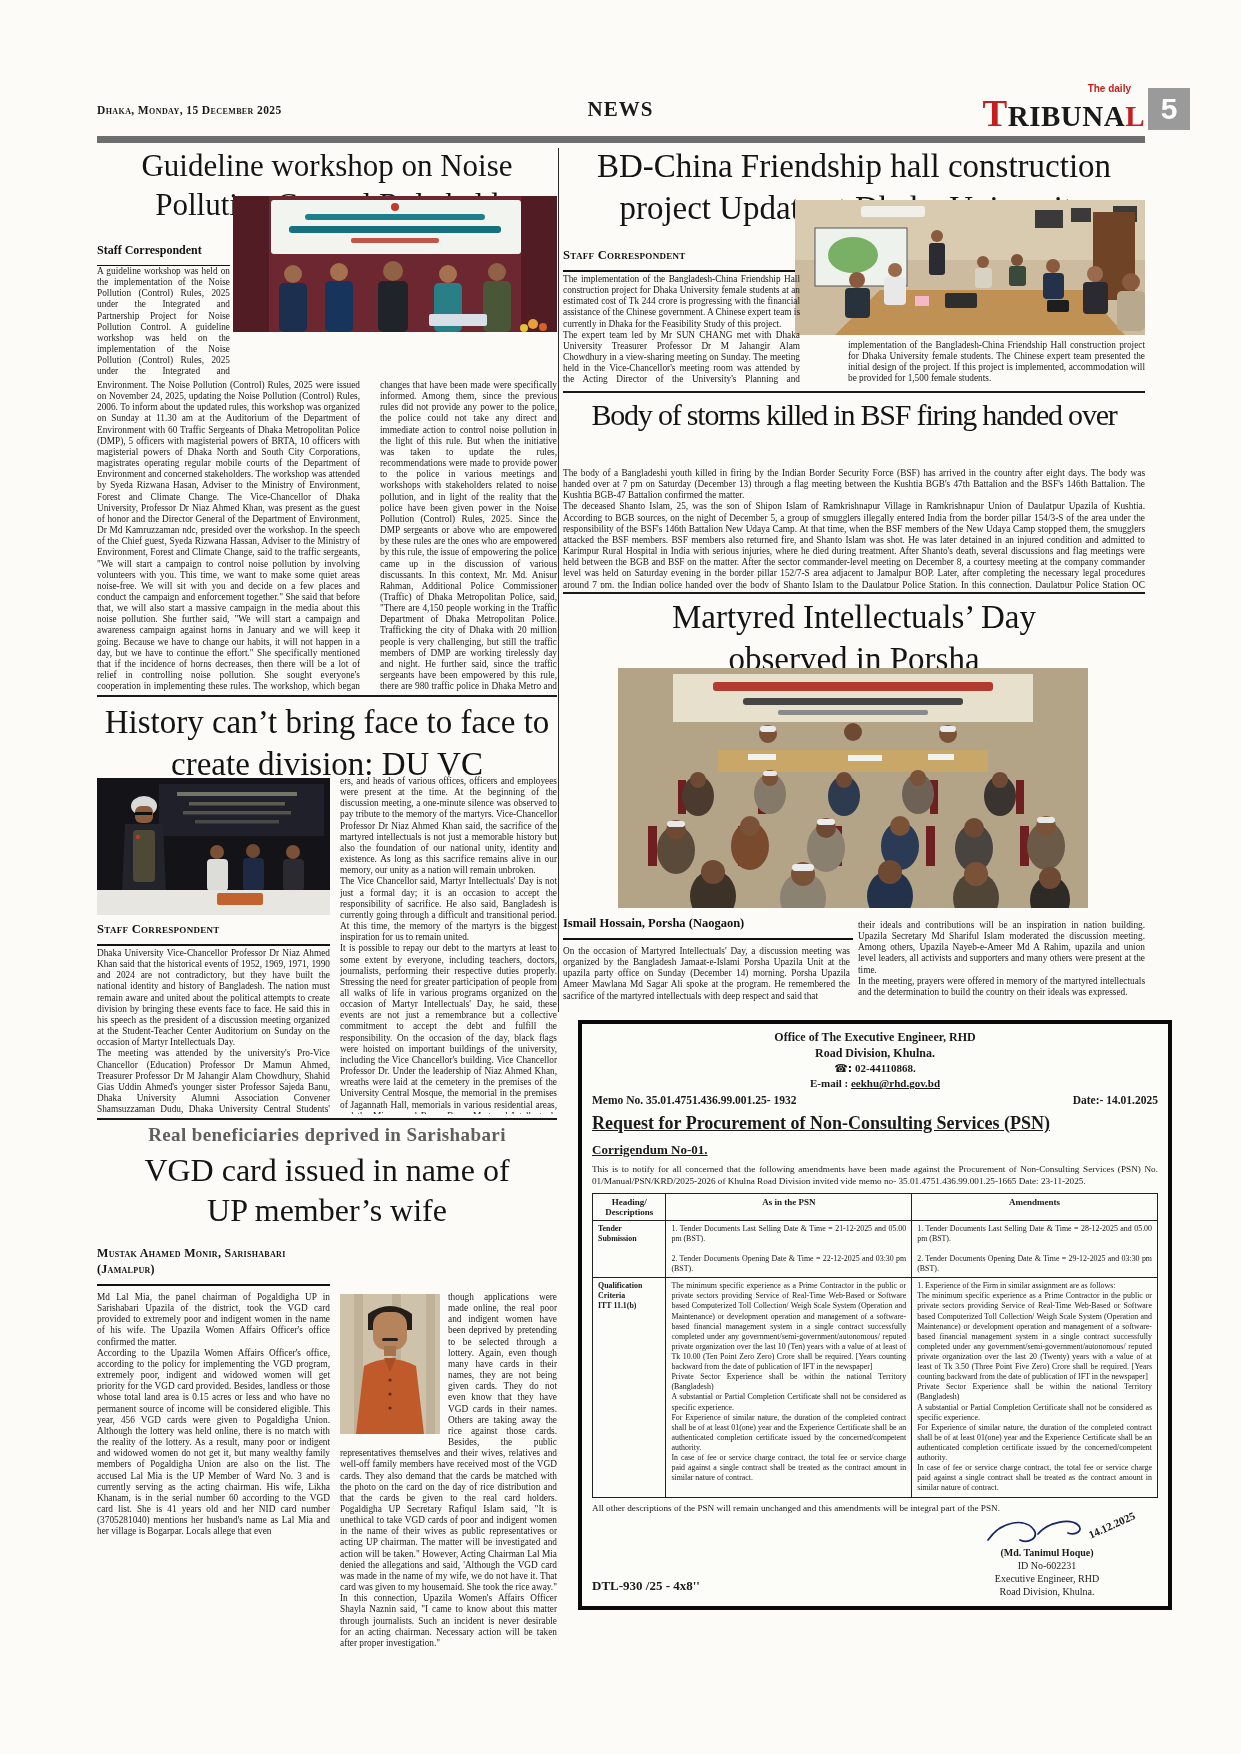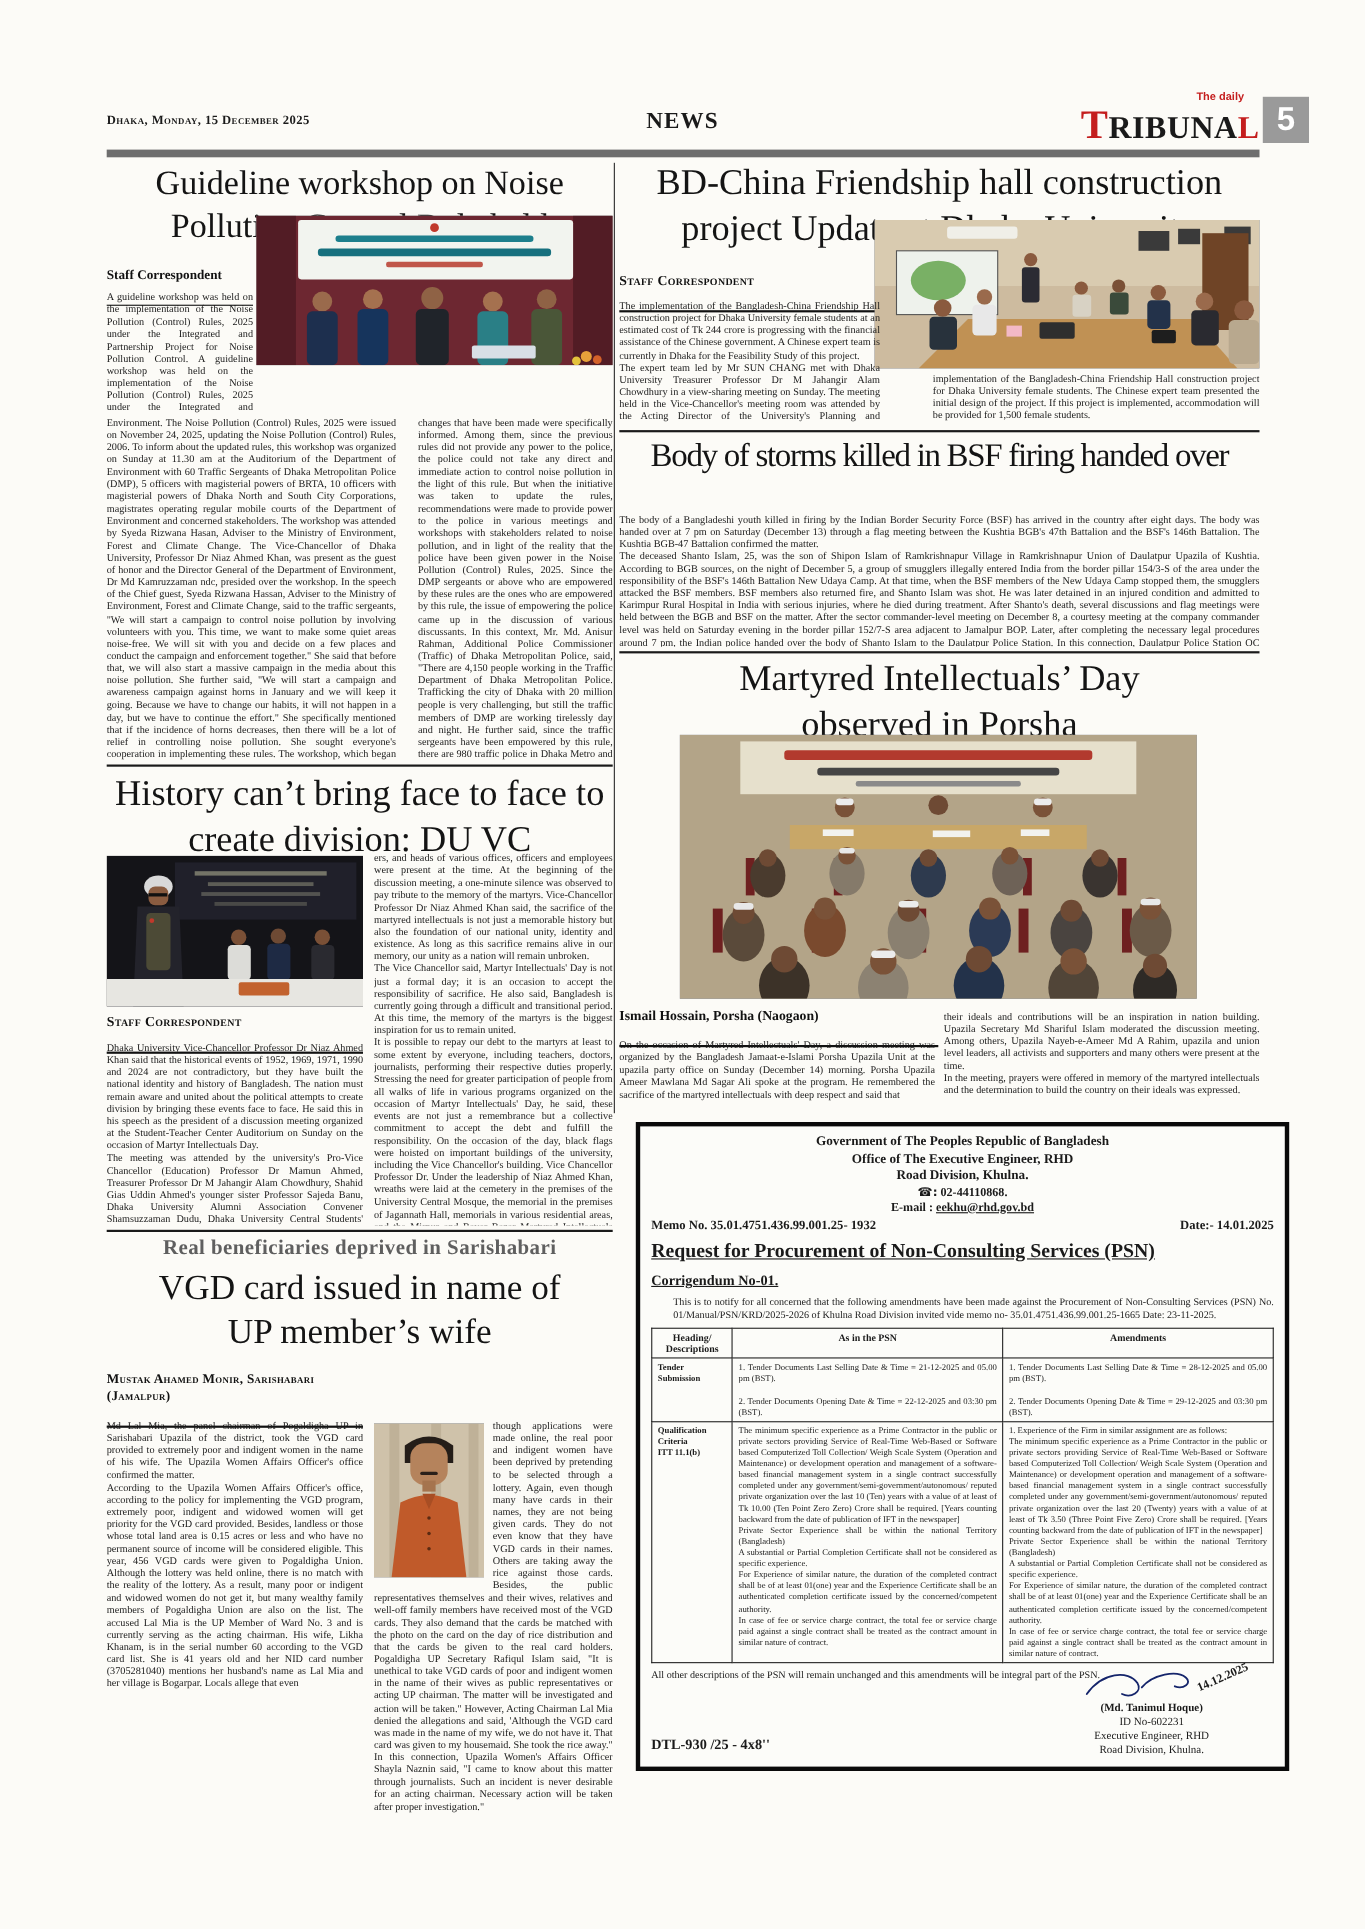--- a/index.html
+++ b/index.html
@@ -3,21 +3,21 @@
 <meta charset="utf-8">
 <style>
   html,body{margin:0;padding:0;background:#e9e8e4;}
   .page{position:relative;width:1241px;height:1754px;margin:0 auto;background:#fcfbf7;
         font-family:"Liberation Serif",serif;color:#1a1a1a;overflow:hidden;}
   .abs{position:absolute;}
   .rule{background:#1a1a1a;}
   .headline{text-align:center;font-weight:400;color:#141414;line-height:1.26;}
   .body-text{font-size:9.3px;line-height:1.2;text-align:justify;white-space:pre-line;
              overflow:hidden;hyphens:auto;}
-  .byline{font-weight:bold;font-size:12px;color:#111;padding-bottom:19px;border-bottom:1.5px solid #111;}
+  .byline{font-weight:bold;font-size:12px;color:#111;padding-bottom:7px;border-bottom:1.5px solid #111;}
   .byline.thick{border-bottom-width:2.5px;}
   .sc{font-variant:small-caps;letter-spacing:.3px;}
   .kicker{font-weight:bold;color:#5f5f5f;text-align:center;font-size:19px;letter-spacing:.4px;}
   .photo{overflow:hidden;background:#888;}
   .photo svg{display:block;width:100%;height:100%;}
   
   .dateline{font-weight:bold;font-size:11.5px;font-variant:small-caps;letter-spacing:.4px;}
   .news-title{font-weight:bold;font-size:21px;letter-spacing:1px;text-align:center;}
   .brand{text-align:right;line-height:1;}
   .brand .tagline{color:#c41e1e;font-size:10px;font-weight:bold;display:block;margin-right:14px;margin-bottom:1px;
@@ -27,21 +27,21 @@
   .pagenum{background:#9a9a9a;color:#fff;font-weight:bold;font-size:30px;text-align:center;line-height:42px;
            font-family:"Liberation Sans",sans-serif;}
   
   .ad-box{border:4px solid #0a0a0a;background:#fcfcf9;padding:6px 10px;box-sizing:border-box;overflow:hidden;}
   .gov-line{text-align:center;font-weight:bold;font-size:12px;line-height:1.3;}
   .gov-line.small{font-size:11px;}
   .u{text-decoration:underline;}
   .memo-row{display:flex;justify-content:space-between;font-weight:bold;font-size:11.5px;margin-top:3px;}
   .ad-title{text-align:left;font-weight:bold;font-size:18px;margin-top:7px;text-decoration:underline;}
   .ad-sub{text-align:left;font-weight:bold;font-size:13px;margin-top:8px;text-decoration:underline;}
-  .ad-intro{font-size:9.2px;line-height:1.3;text-align:justify;margin-top:6px;margin-left:20px;}
+  .ad-intro{font-size:9.2px;line-height:1.3;text-align:justify;margin-top:6px;}
   table.ad{width:100%;border-collapse:collapse;margin-top:5px;}
   table.ad th,table.ad td{border:1px solid #222;vertical-align:top;padding:3px 5px;}
   table.ad th{font-size:9px;text-align:center;white-space:pre-line;}
   table.ad td{font-size:7.9px;line-height:1.28;text-align:justify;white-space:pre-line;}
   td.hd{font-weight:bold;font-size:9px;text-align:center;white-space:pre-line;}
   .ad-note{font-size:9.2px;margin-top:5px;}
   .sig{position:absolute;right:26px;bottom:8px;width:190px;text-align:center;font-weight:bold;
        font-size:10px;line-height:1.3;}
   .sig .date{position:absolute;right:6px;top:2px;transform:rotate(-24deg);font-size:11px;font-weight:bold;}
   .ad-ref{position:absolute;left:10px;bottom:12px;font-weight:bold;font-size:13px;}
@@ -266,21 +266,20 @@
       <ellipse cx="432" cy="232" rx="20" ry="24" fill="#2e2a26"></ellipse>
         <circle cx="432" cy="210" r="11" fill="#6e4a34"></circle>
     </svg>
   </div>
   <div class="abs byline thick" style="left:563px;top:916px;width:290px;font-size:12.5px;">Ismail Hossain, Porsha (Naogaon)</div>
   <div class="abs body-text" style="left:563px;top:946px;width:287px;height:66px;">On the occasion of Martyred Intellectuals' Day, a discussion meeting was organized by the Bangladesh Jamaat-e-Islami Porsha Upazila Unit at the upazila party office on Sunday (December 14) morning. Porsha Upazila Ameer Mawlana Md Sagar Ali spoke at the program. He remembered the sacrifice of the martyred intellectuals with deep respect and said that</div>
   <div class="abs body-text" style="left:858px;top:920px;width:287px;height:92px;">their ideals and contributions will be an inspiration in nation building. Upazila Secretary Md Shariful Islam moderated the discussion meeting. Among others, Upazila Nayeb-e-Ameer Md A Rahim, upazila and union level leaders, all activists and supporters and many others were present at the time.
 In the meeting, prayers were offered in memory of the martyred intellectuals and the determination to build the country on their ideals was expressed.</div>
 
   <div class="abs ad-box" style="left:578px;top:1020px;width:594px;height:590px;">
-    <div class="gov-line">Government of The Peoples Republic of Bangladesh</div>
     <div class="gov-line">Office of The Executive Engineer, RHD</div>
     <div class="gov-line">Road Division, Khulna.</div>
     <div class="gov-line small"><span class="phone">☎:</span> <span>02-44110868.</span></div>
     <div class="gov-line small"><span>E-mail :</span> <span class="u">eekhu@rhd.gov.bd</span></div>
     <div class="memo-row">
       <span>Memo No. 35.01.4751.436.99.001.25- 1932</span>
       <span>Date:- 14.01.2025</span>
     </div>
     <div class="ad-title">Request for Procurement of Non-Consulting Services (PSN)</div>
     <div class="ad-sub">Corrigendum No-01.</div>

